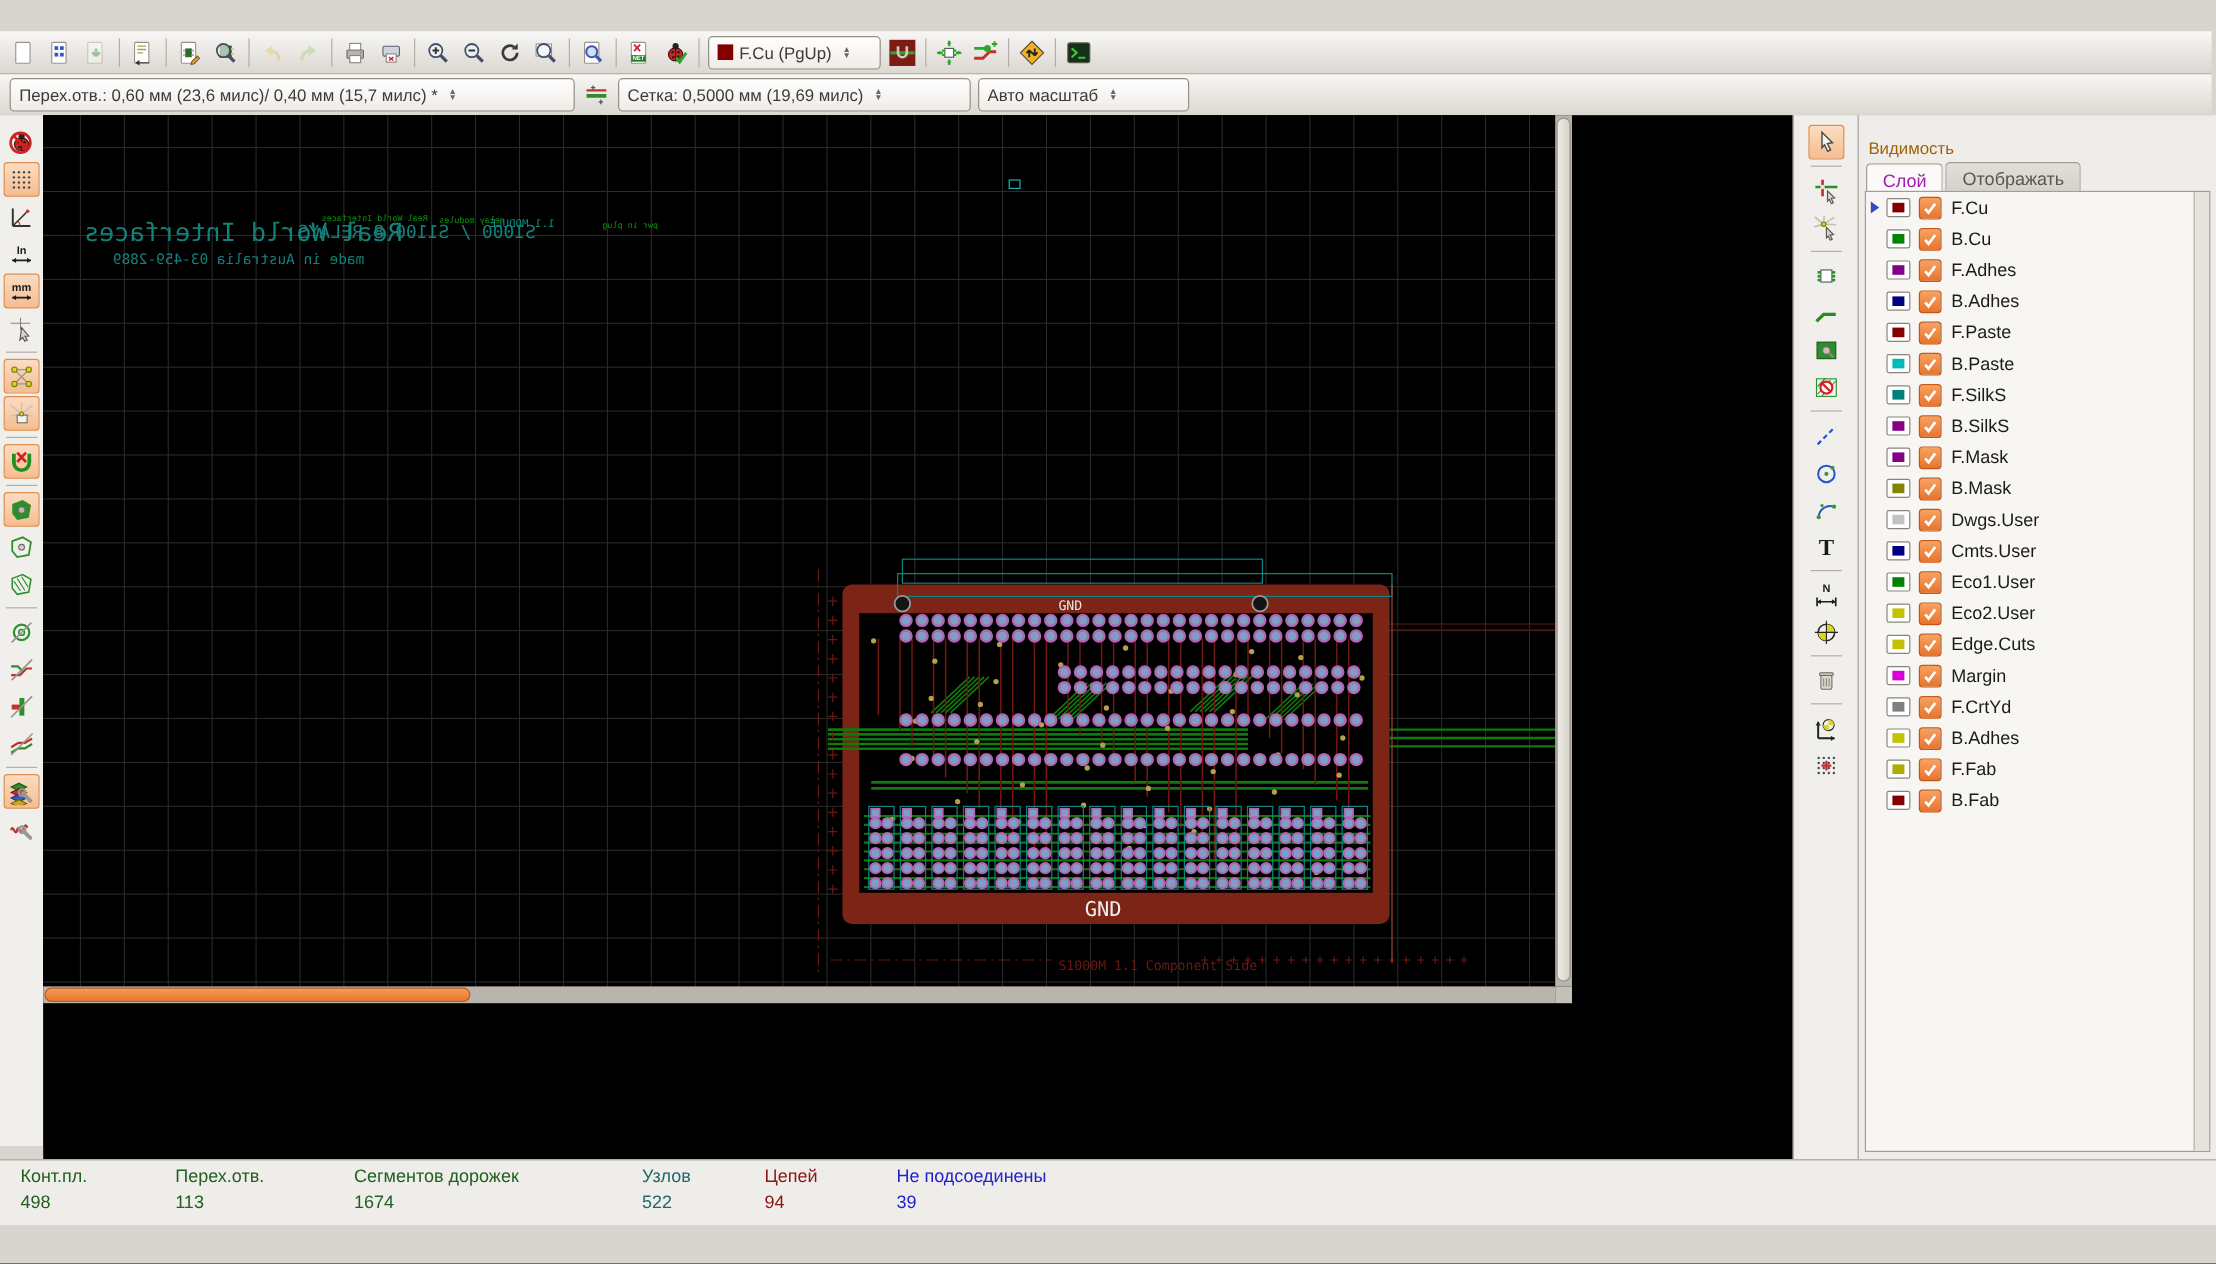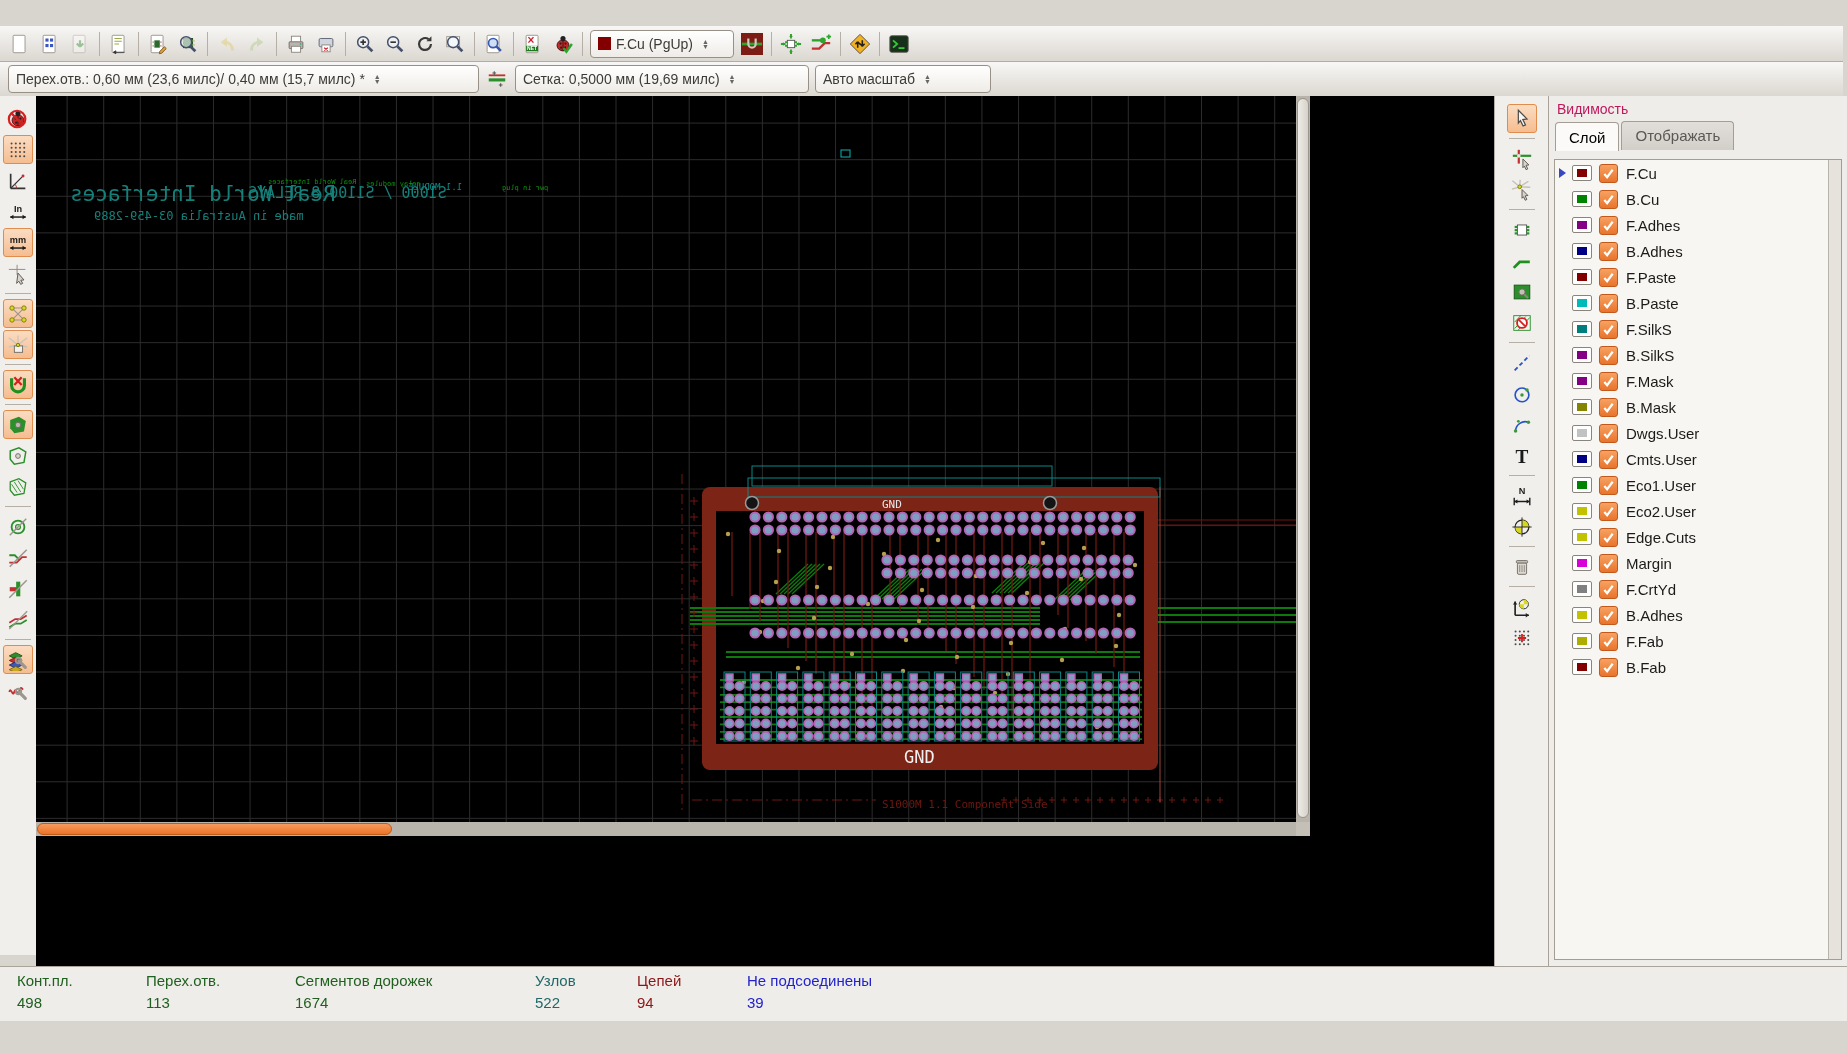--- a/index.html
+++ b/index.html
@@ -32,24 +32,24 @@
      background-image:linear-gradient(to right,#2c2c2c 1px,transparent 1px),linear-gradient(to bottom,#2c2c2c 1px,transparent 1px);
      background-size:36.6px 36.6px;background-position:-6px -10px;cursor:crosshair}
   .mirror-text{position:absolute;transform:scaleX(-1);font-family:"DejaVu Sans Mono",monospace;white-space:nowrap;pointer-events:none}
   .vscroll{position:absolute;left:1260px;top:0;width:14px;height:726px;background:#b9b4ab}
   .vthumb{position:absolute;left:1px;top:2px;width:12px;height:720px;background:linear-gradient(90deg,#efece7,#d6d2ca);border-radius:6px;border:1px solid #9a948a;box-sizing:border-box}
   .hscroll{position:absolute;left:0;top:726px;width:1260px;height:14px;background:#b9b4ab}
   .hthumb{position:absolute;left:1px;top:1px;width:355px;height:12px;background:linear-gradient(#f59a5e,#ec7428);border-radius:6px;border:1px solid #c05a14;box-sizing:border-box}
   .scroll-corner{position:absolute;left:1260px;top:726px;width:14px;height:14px;background:#c4c0b8}
   
   .panel{position:absolute;left:1548px;top:96px;right:0;bottom:87px;background:#efede9;border-left:1px solid #a8a29a}
-  .panel-title{font-size:14px;color:#be185d;padding:5px 0 2px 8px}
+  .panel-title{font-size:14px;color:#a16207;padding:19px 0 2px 8px}
   .tabs{display:flex;padding-left:6px;margin-top:2px}
   .tab{font-size:15px;padding:5px 13px;border:1px solid #a39d93;border-bottom:none;border-radius:4px 4px 0 0;background:linear-gradient(#e2deda,#d2cec8);color:#5a5853;margin-right:2px}
-  .tab.active{background:#fbfaf8;color:#000000;position:relative;top:1px;padding-top:6px}
+  .tab.active{background:#fbfaf8;color:#a21caf;position:relative;top:1px;padding-top:6px}
   .layer-list{position:absolute;left:5px;right:5px;top:63px;bottom:6px;background:#f7f6f3;border:1px solid #a39d93;overflow:hidden}
   .layer-scroll{position:absolute;right:0;top:0;bottom:0;width:12px;background:#e6e3dc;border-left:1px solid #b9b4ab}
   .layer-row{display:flex;align-items:center;height:26px;padding-left:4px}
   .arrowcell{width:13px;flex:none;display:flex;align-items:center}
   .cur-arrow{width:0;height:0;border-left:7px solid #3848c0;border-top:5px solid transparent;border-bottom:5px solid transparent}
   .sw{width:18px;height:14px;background:#fff;border:1px solid #8a857c;border-radius:2px;display:flex;align-items:center;justify-content:center;flex:none;margin-right:7px}
   .sw i{display:block;width:10px;height:8px}
   .cb{width:17px;height:17px;border-radius:3px;background:linear-gradient(#f7a262,#e8742c);border:1px solid #c2591b;display:flex;align-items:center;justify-content:center;flex:none;margin-right:8px}
   .layer-name{font-size:15px;color:#1c1b19}
   

